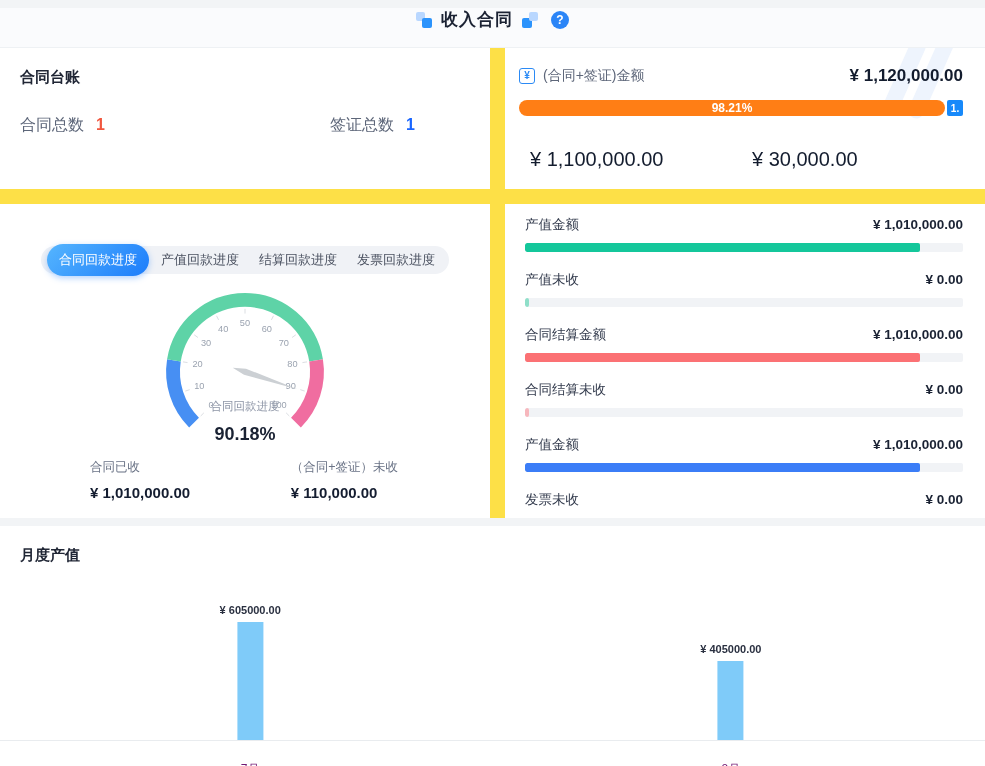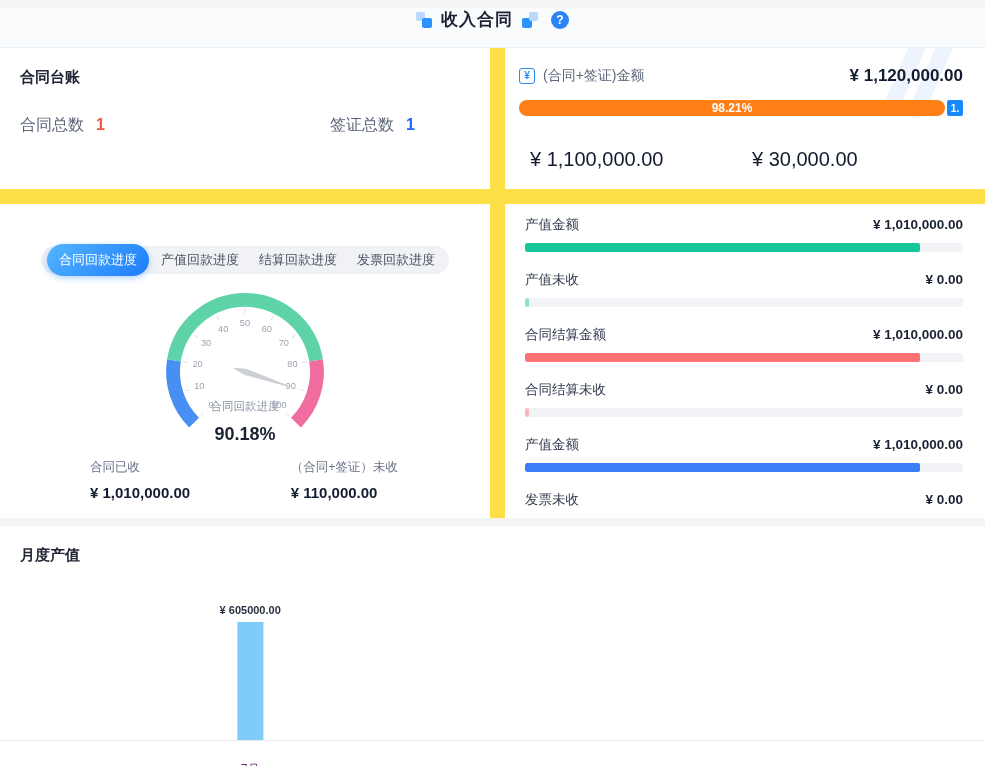--- a/index.html
+++ b/index.html
@@ -278,14 +278,19 @@
 </div>
 
 <section class="p5">
   <h2 class="panel-title">月度产值</h2>
   <div class="chart" id="monthly-chart">
       <div class="bar-group" style="left: 25.4%;">
         <div class="bar-value">¥ 605000.00</div>
         <div class="bar-rect" style="height: 118px; background: rgb(127, 203, 249);"></div>
         <div class="bar-cat">7月</div>
       </div>
+      <div class="bar-group" style="left: 74.2%;">
+        <div class="bar-value">¥ 405000.00</div>
+        <div class="bar-rect" style="height: 79px; background: rgb(127, 203, 249);"></div>
+        <div class="bar-cat">8月</div>
+      </div>
     </div>
 </section>
 
 </body></html>

